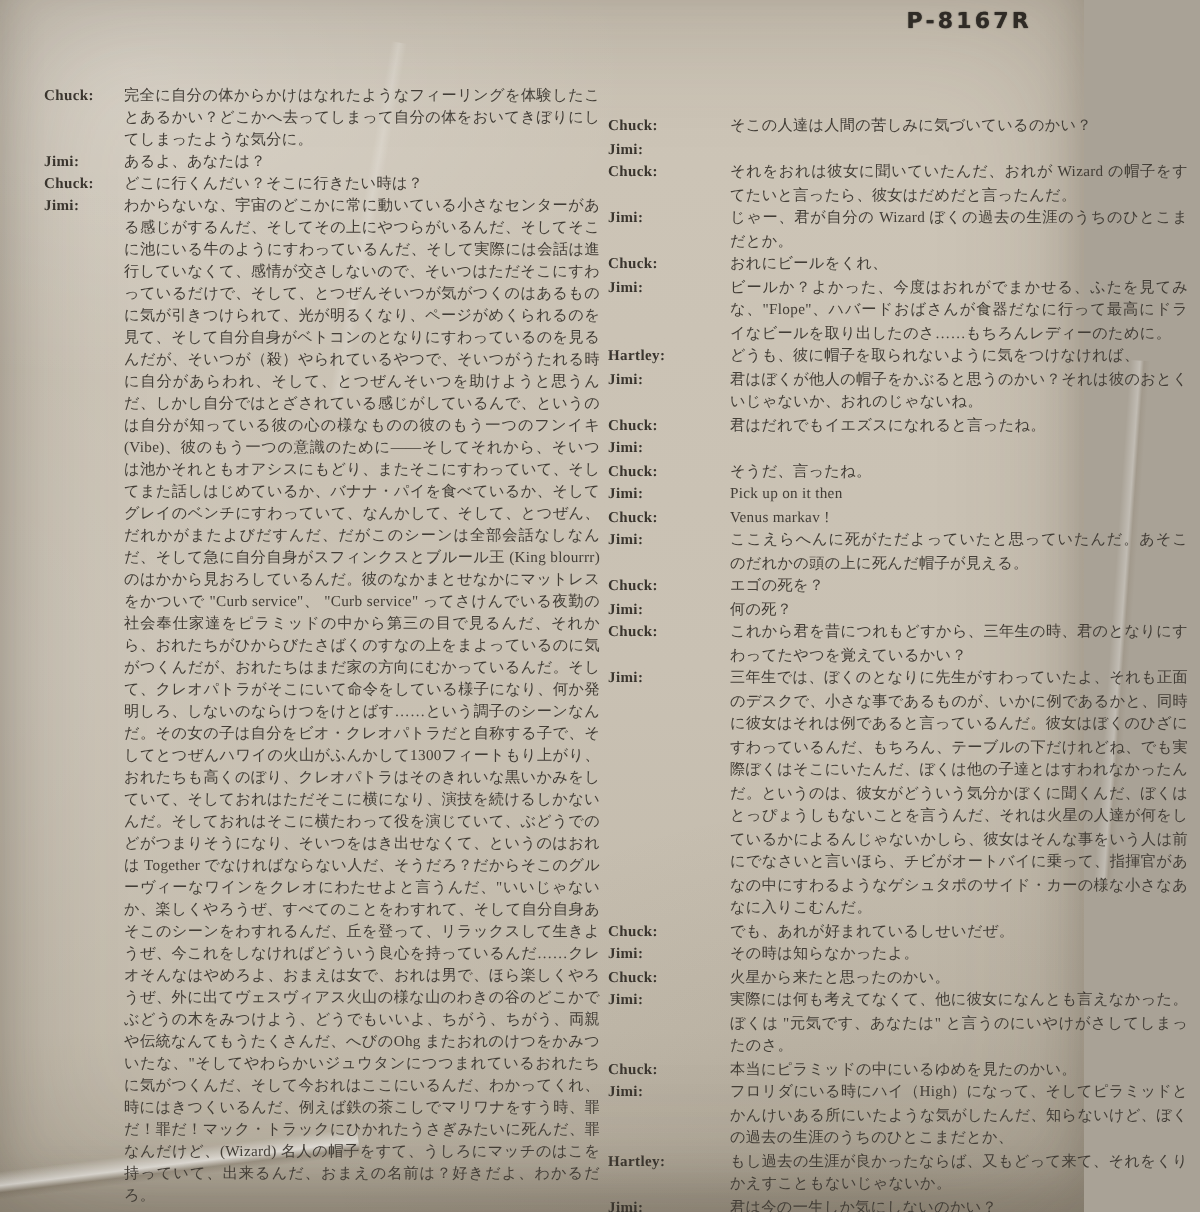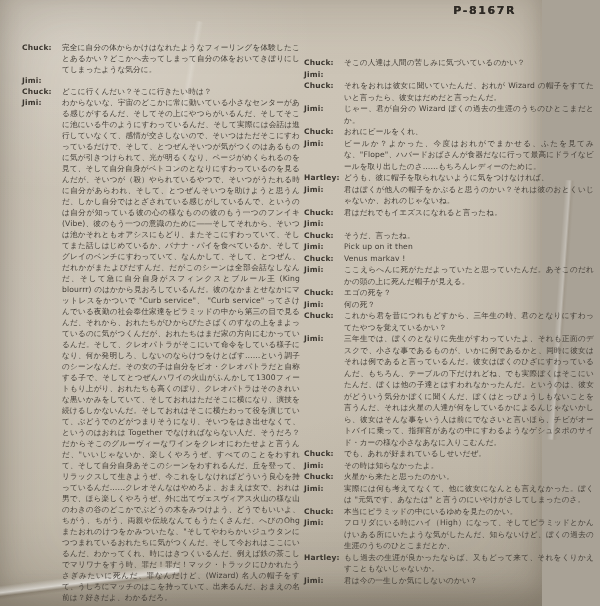--- a/index.html
+++ b/index.html
@@ -32,57 +32,58 @@
     left:180px;top:20px;width:8px;height:180px;
     background:linear-gradient(90deg,rgba(255,255,255,0),rgba(255,255,255,.18),rgba(255,255,255,0));
     transform:rotate(10deg);
   }
   .catalog{
     position:absolute;right:26px;top:4px;
     font-size:11px;font-weight:bold;letter-spacing:1.6px;
     color:#2f2b26;
     text-shadow:0 0 .6px #2f2b26;
   }
-  .col{position:absolute;color:#403b34;}
+  .col{position:absolute;color:#403b34;font-family:Liberation Serif, serif;}
   .col-left{left:22px;top:42px;width:278px;}
   .col-right{left:304px;top:57px;width:290px;}
   .entry{display:flex;align-items:flex-start;}
   .speaker{
     flex:0 0 40px;width:40px;
     font-size:7.5px;font-weight:bold;color:#3a352e;
     line-height:11px;letter-spacing:.2px;
     white-space:nowrap;
   }
   .col-right .speaker{line-height:11.5px;}
   .speech{
     flex:1;
     font-size:7.6px;line-height:11px;letter-spacing:.15px;
     text-align:justify;color:#423d36;
   }
-  .col-right .speech{line-height:11.5px;}
+  .col-right .speech{line-height:11.5px;margin-left:21px;}
 </style>
 </head>
 <body>
 
 <div class="paper">
   <div class="crease crease-bl"></div>
   <div class="crease crease-right"></div>
   <div class="crease crease-mid"></div>
 
   <div class="catalog">P-8167R</div>
 
   <div class="col col-left">
 
       <div class="entry">
         <div class="speaker">Chuck:</div>
         <div class="speech">完全に自分の体からかけはなれたようなフィーリングを体験したことあるかい？どこかへ去ってしまって自分の体をおいてきぼりにしてしまったような気分に。</div>
       </div>
 
       <div class="entry">
         <div class="speaker">Jimi:</div>
+        <div class="speech">あるよ、あなたは？</div>
       </div>
 
       <div class="entry">
         <div class="speaker">Chuck:</div>
         <div class="speech">どこに行くんだい？そこに行きたい時は？</div>
       </div>
 
       <div class="entry">
         <div class="speaker">Jimi:</div>
         <div class="speech">わからないな、宇宙のどこかに常に動いている小さなセンターがある感じがするんだ、そしてその上にやつらがいるんだ、そしてそこに池にいる牛のようにすわっているんだ、そして実際には会話は進行していなくて、感情が交さしないので、そいつはただそこにすわっているだけで、そして、とつぜんそいつが気がつくのはあるものに気が引きつけられて、光が明るくなり、ページがめくられるのを見て、そして自分自身がベトコンのとなりにすわっているのを見るんだが、そいつが（殺）やられているやつで、そいつがうたれる時に自分があらわれ、そして、とつぜんそいつを助けようと思うんだ、しかし自分ではとざされている感じがしているんで、というのは自分が知っている彼の心の様なものの彼のもう一つのフンイキ(Vibe)、彼のもう一つの意識のために――そしてそれから、そいつは池かそれともオアシスにもどり、またそこにすわっていて、そしてまた話しはじめているか、バナナ・パイを食べているか、そしてグレイのベンチにすわっていて、なんかして、そして、とつぜん、だれかがまたよびだすんだ、だがこのシーンは全部会話なしなんだ、そして急に自分自身がスフィンクスとブルール王 (King blourrr) のはかから見おろしているんだ。彼のなかまとせなかにマットレスをかついで "Curb service"、 "Curb service" ってさけんでいる夜勤の社会奉仕家達をピラミッドの中から第三の目で見るんだ、それから、おれたちがひからびたさばくのすなの上をまよっているのに気がつくんだが、おれたちはまだ家の方向にむかっているんだ。そして、クレオパトラがそこにいて命令をしている様子になり、何か発明しろ、しないのならけつをけとばす……という調子のシーンなんだ。その女の子は自分をビオ・クレオパトラだと自称する子で、そしてとつぜんハワイの火山がふんかして1300フィートもり上がり、おれたちも高くのぼり、クレオパトラはそのきれいな黒いかみをしていて、そしておれはただそこに横になり、演技を続けるしかないんだ。そしておれはそこに横たわって役を演じていて、ぶどうでのどがつまりそうになり、そいつをはき出せなくて、というのはおれは Together でなければならない人だ、そうだろ？だからそこのグルーヴィーなワインをクレオにわたせよと言うんだ、"いいじゃないか、楽しくやろうぜ、すべてのことをわすれて、そして自分自身あそこのシーンをわすれるんだ、丘を登って、リラックスして生きようぜ、今これをしなければどういう良心を持っているんだ……クレオそんなはやめろよ、おまえは女で、おれは男で、ほら楽しくやろうぜ、外に出てヴェスヴィアス火山の様な山のわきの谷のどこかでぶどうの木をみつけよう、どうでもいいよ、ちがう、ちがう、両親や伝統なんてもうたくさんだ、へびのOhg またおれのけつをかみついたな、"そしてやわらかいジュウタンにつつまれているおれたちに気がつくんだ、そして今おれはここにいるんだ、わかってくれ、時にはきつくいるんだ、例えば鉄の茶こしでマリワナをすう時、罪だ！罪だ！マック・トラックにひかれたうさぎみたいに死んだ、罪なんだけど、(Wizard) 名人の帽子をすて、うしろにマッチのはこを持っていて、出来るんだ、おまえの名前は？好きだよ、わかるだろ。</div>

